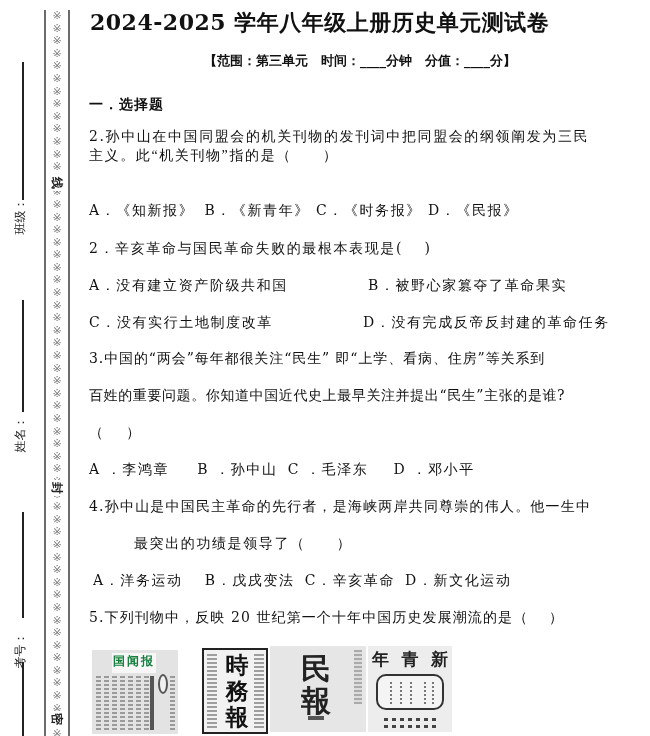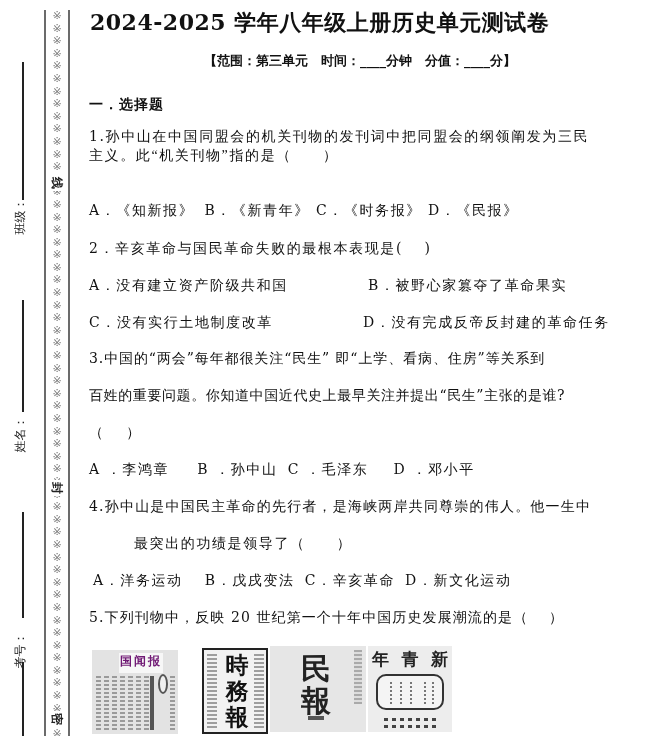--- a/index.html
+++ b/index.html
@@ -30,22 +30,22 @@
   .line { position: absolute; left: 89px; font-size: 14px; white-space: nowrap; letter-spacing: 1.6px; }
   .section-head { font-weight: bold; letter-spacing: 1px; }
 
   .opt-row { position: absolute; left: 89px; font-size: 14px; white-space: nowrap; letter-spacing: 1.6px; }
   .opt { display: inline-block; }
 
   
   .thumbs { position: absolute; left: 92px; top: 646px; height: 90px; }
   .thumb { position: absolute; top: 0; overflow: hidden; background: #ececec; }
   .t1 { left: 0; top: 4px; width: 86px; height: 84px; background: #e3e3e3; }
-  .t1 .hdr { position: absolute; left: 27px; top: 3px; width: 44px; height: 20px; background: #f7f7f7;
-    font-size: 12px; text-align: center; line-height: 16px; color: #701a75; font-weight: bold; letter-spacing: 2px; }
+  .t1 .hdr { position: absolute; left: 20px; top: 3px; width: 44px; height: 20px; background: #f7f7f7;
+    font-size: 12px; text-align: center; line-height: 16px; color: #15803d; font-weight: bold; letter-spacing: 2px; }
   .t1 .col { position: absolute; top: 26px; width: 5px; height: 54px;
     background: repeating-linear-gradient(#9a9a9a 0 2px, #e3e3e3 2px 4px); }
   .t1 .oval { position: absolute; left: 66px; top: 24px; width: 10px; height: 20px; border: 2px solid #555; border-radius: 50%; background: #f0f0f0; }
   .t2 { left: 110px; top: 2px; width: 66px; height: 86px; background: #f2f2f2; border: 2px solid #222; }
   .t2 .big { position: absolute; left: 18px; width: 30px; text-align: center; font-size: 23px; font-weight: bold; color: #111; line-height: 26px; }
   .t2 .noise { position: absolute; top: 4px; width: 10px; height: 76px;
     background: repeating-linear-gradient(#666 0 2px, #f2f2f2 2px 4px); opacity: 0.6; }
   .t3 { left: 178px; top: 0; width: 96px; height: 86px; background: #e6e6e6; }
   .t3 .big { position: absolute; left: 24px; width: 44px; text-align: center; font-size: 30px; color: #222; font-weight: bold; line-height: 38px; }
   .t3 .side { position: absolute; left: 84px; top: 4px; width: 8px; height: 54px; background: repeating-linear-gradient(#aaa 0 2px, #ddd 2px 4px); }
@@ -138,21 +138,21 @@
   <div class="field-line" style="top:512px;height:106px;"></div>
   <div class="field-label" style="top:646px;">考号：</div>
   <div class="field-line" style="top:662px;height:74px;"></div>
 </div>
 
 <div class="page-title">2024-2025 学年八年级上册历史单元测试卷</div>
 <div class="meta-line">【范围：第三单元　时间：____分钟　分值：____分】</div>
 
 <div class="line section-head" style="top:96px;">一．选择题</div>
 
-<div class="line" style="top:128px;">1.孙中山在中国同盟会的机关刊物的发刊词中把同盟会的纲领阐发为三民</div>
+<div class="line" style="top:128px;">2.孙中山在中国同盟会的机关刊物的发刊词中把同盟会的纲领阐发为三民</div>
 <div class="line" style="top:147px;font-family:Liberation Serif, serif;">主义。此“机关刊物”指的是（　　）</div>
 <div class="opt-row" style="top:202px;">
   <span class="opt">A．《知新报》</span>
   <span class="opt" style="margin-left:4px">B．《新青年》</span>
   <span class="opt" style="">C．《时务报》</span>
   <span class="opt" style="">D．《民报》</span>
 </div>
 
 <div class="line" style="top:240px;">2．辛亥革命与国民革命失败的最根本表现是(　 )</div>
 <div class="opt-row" style="top:277px;">

